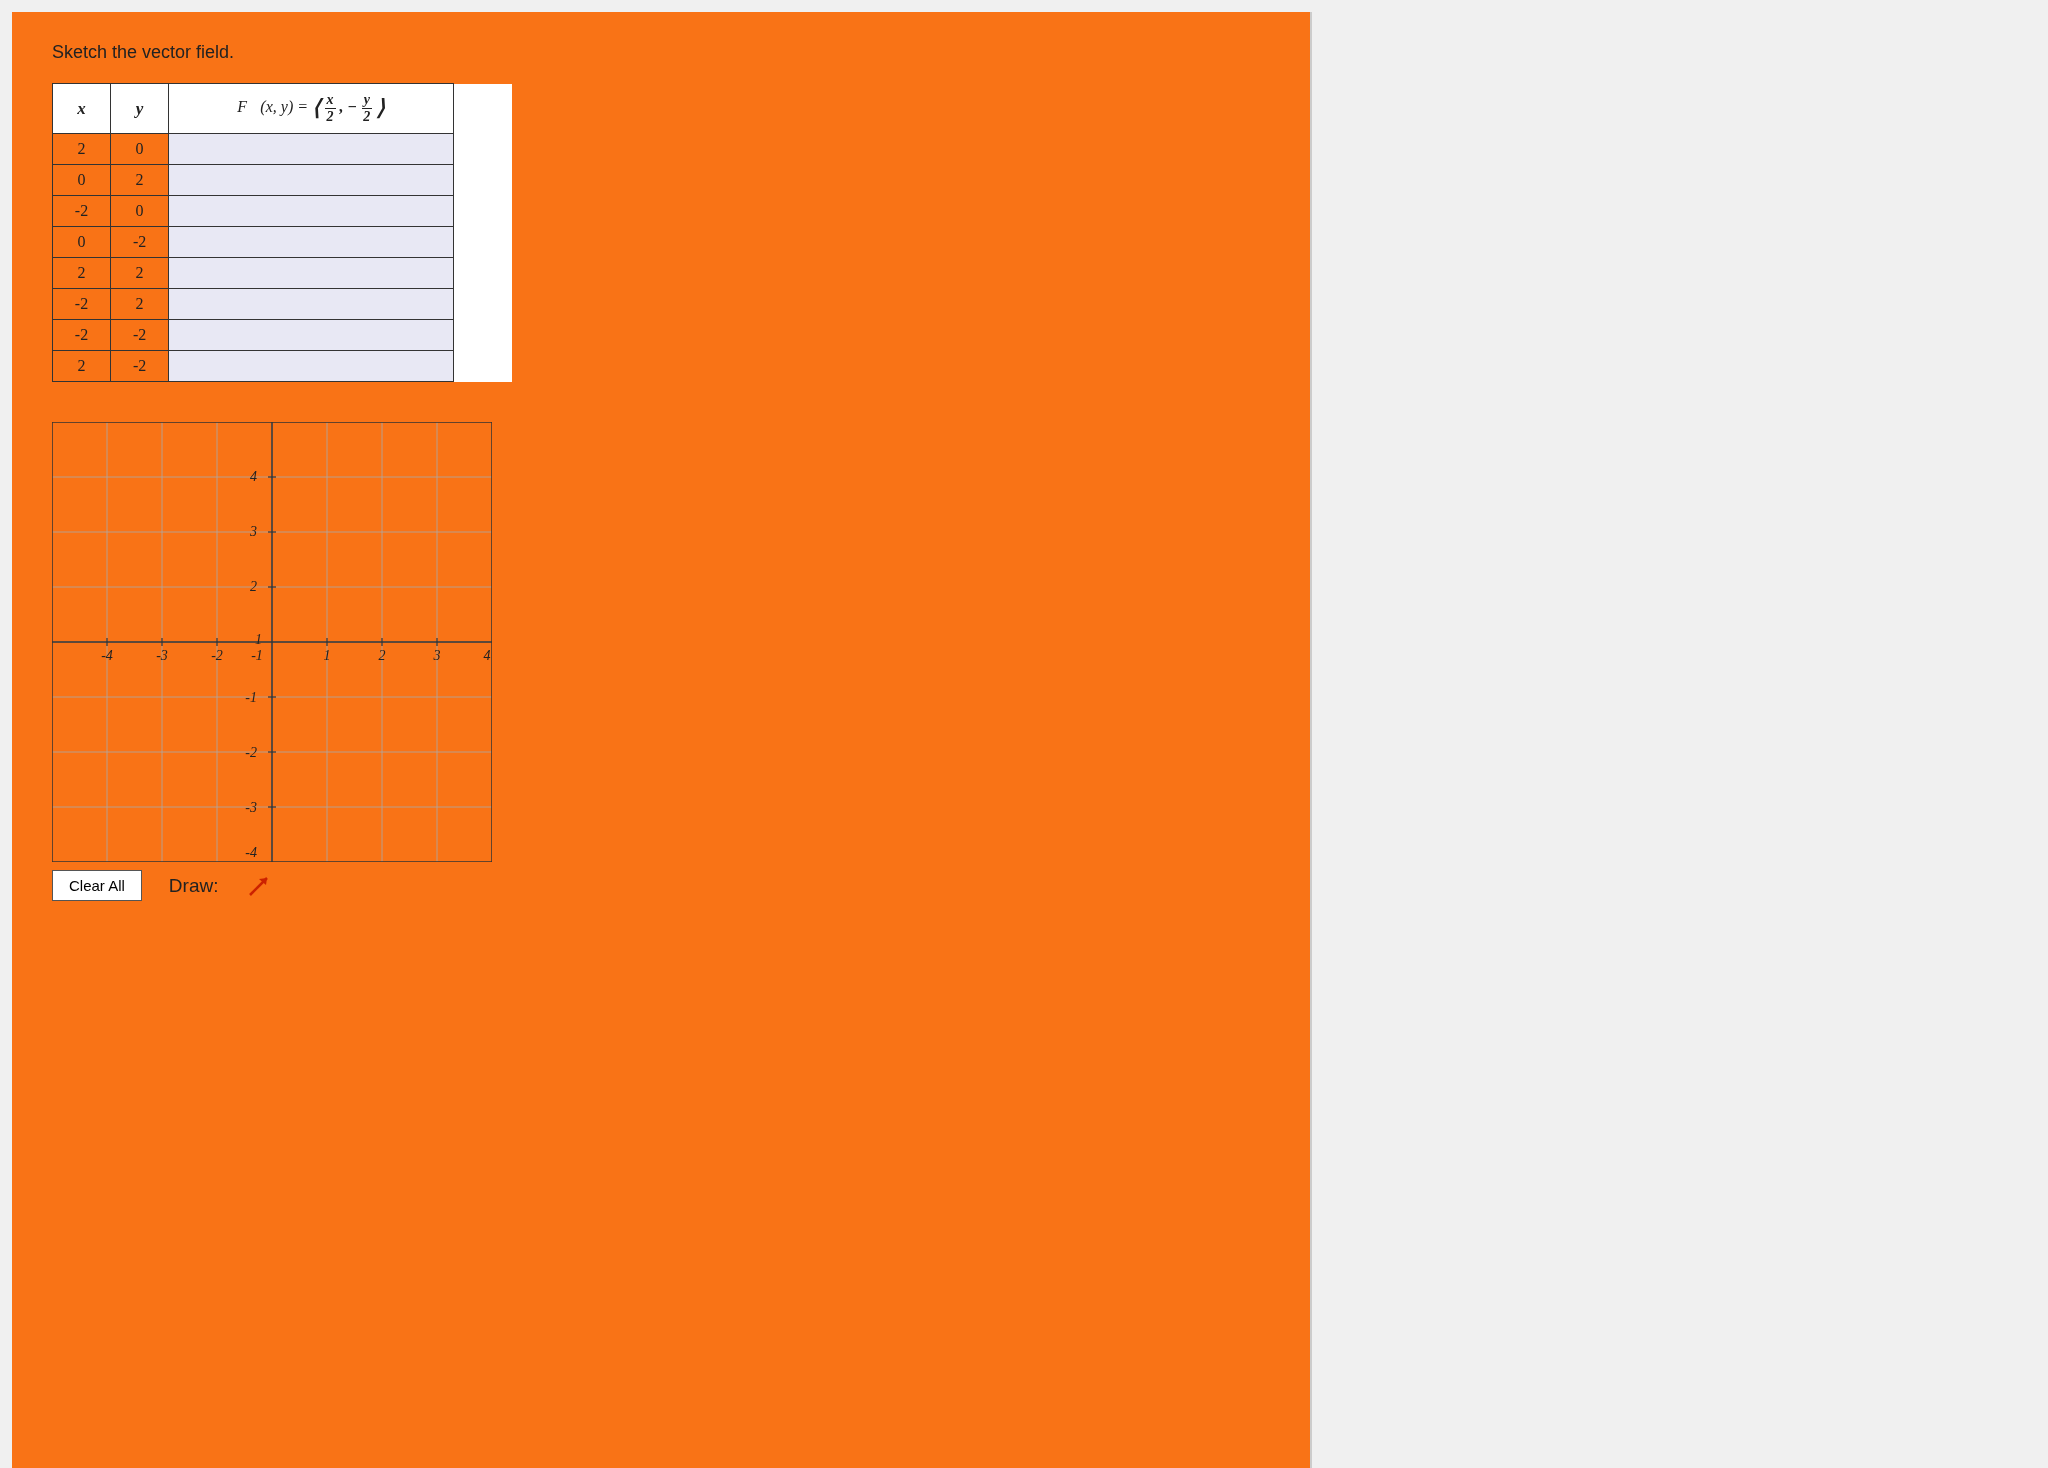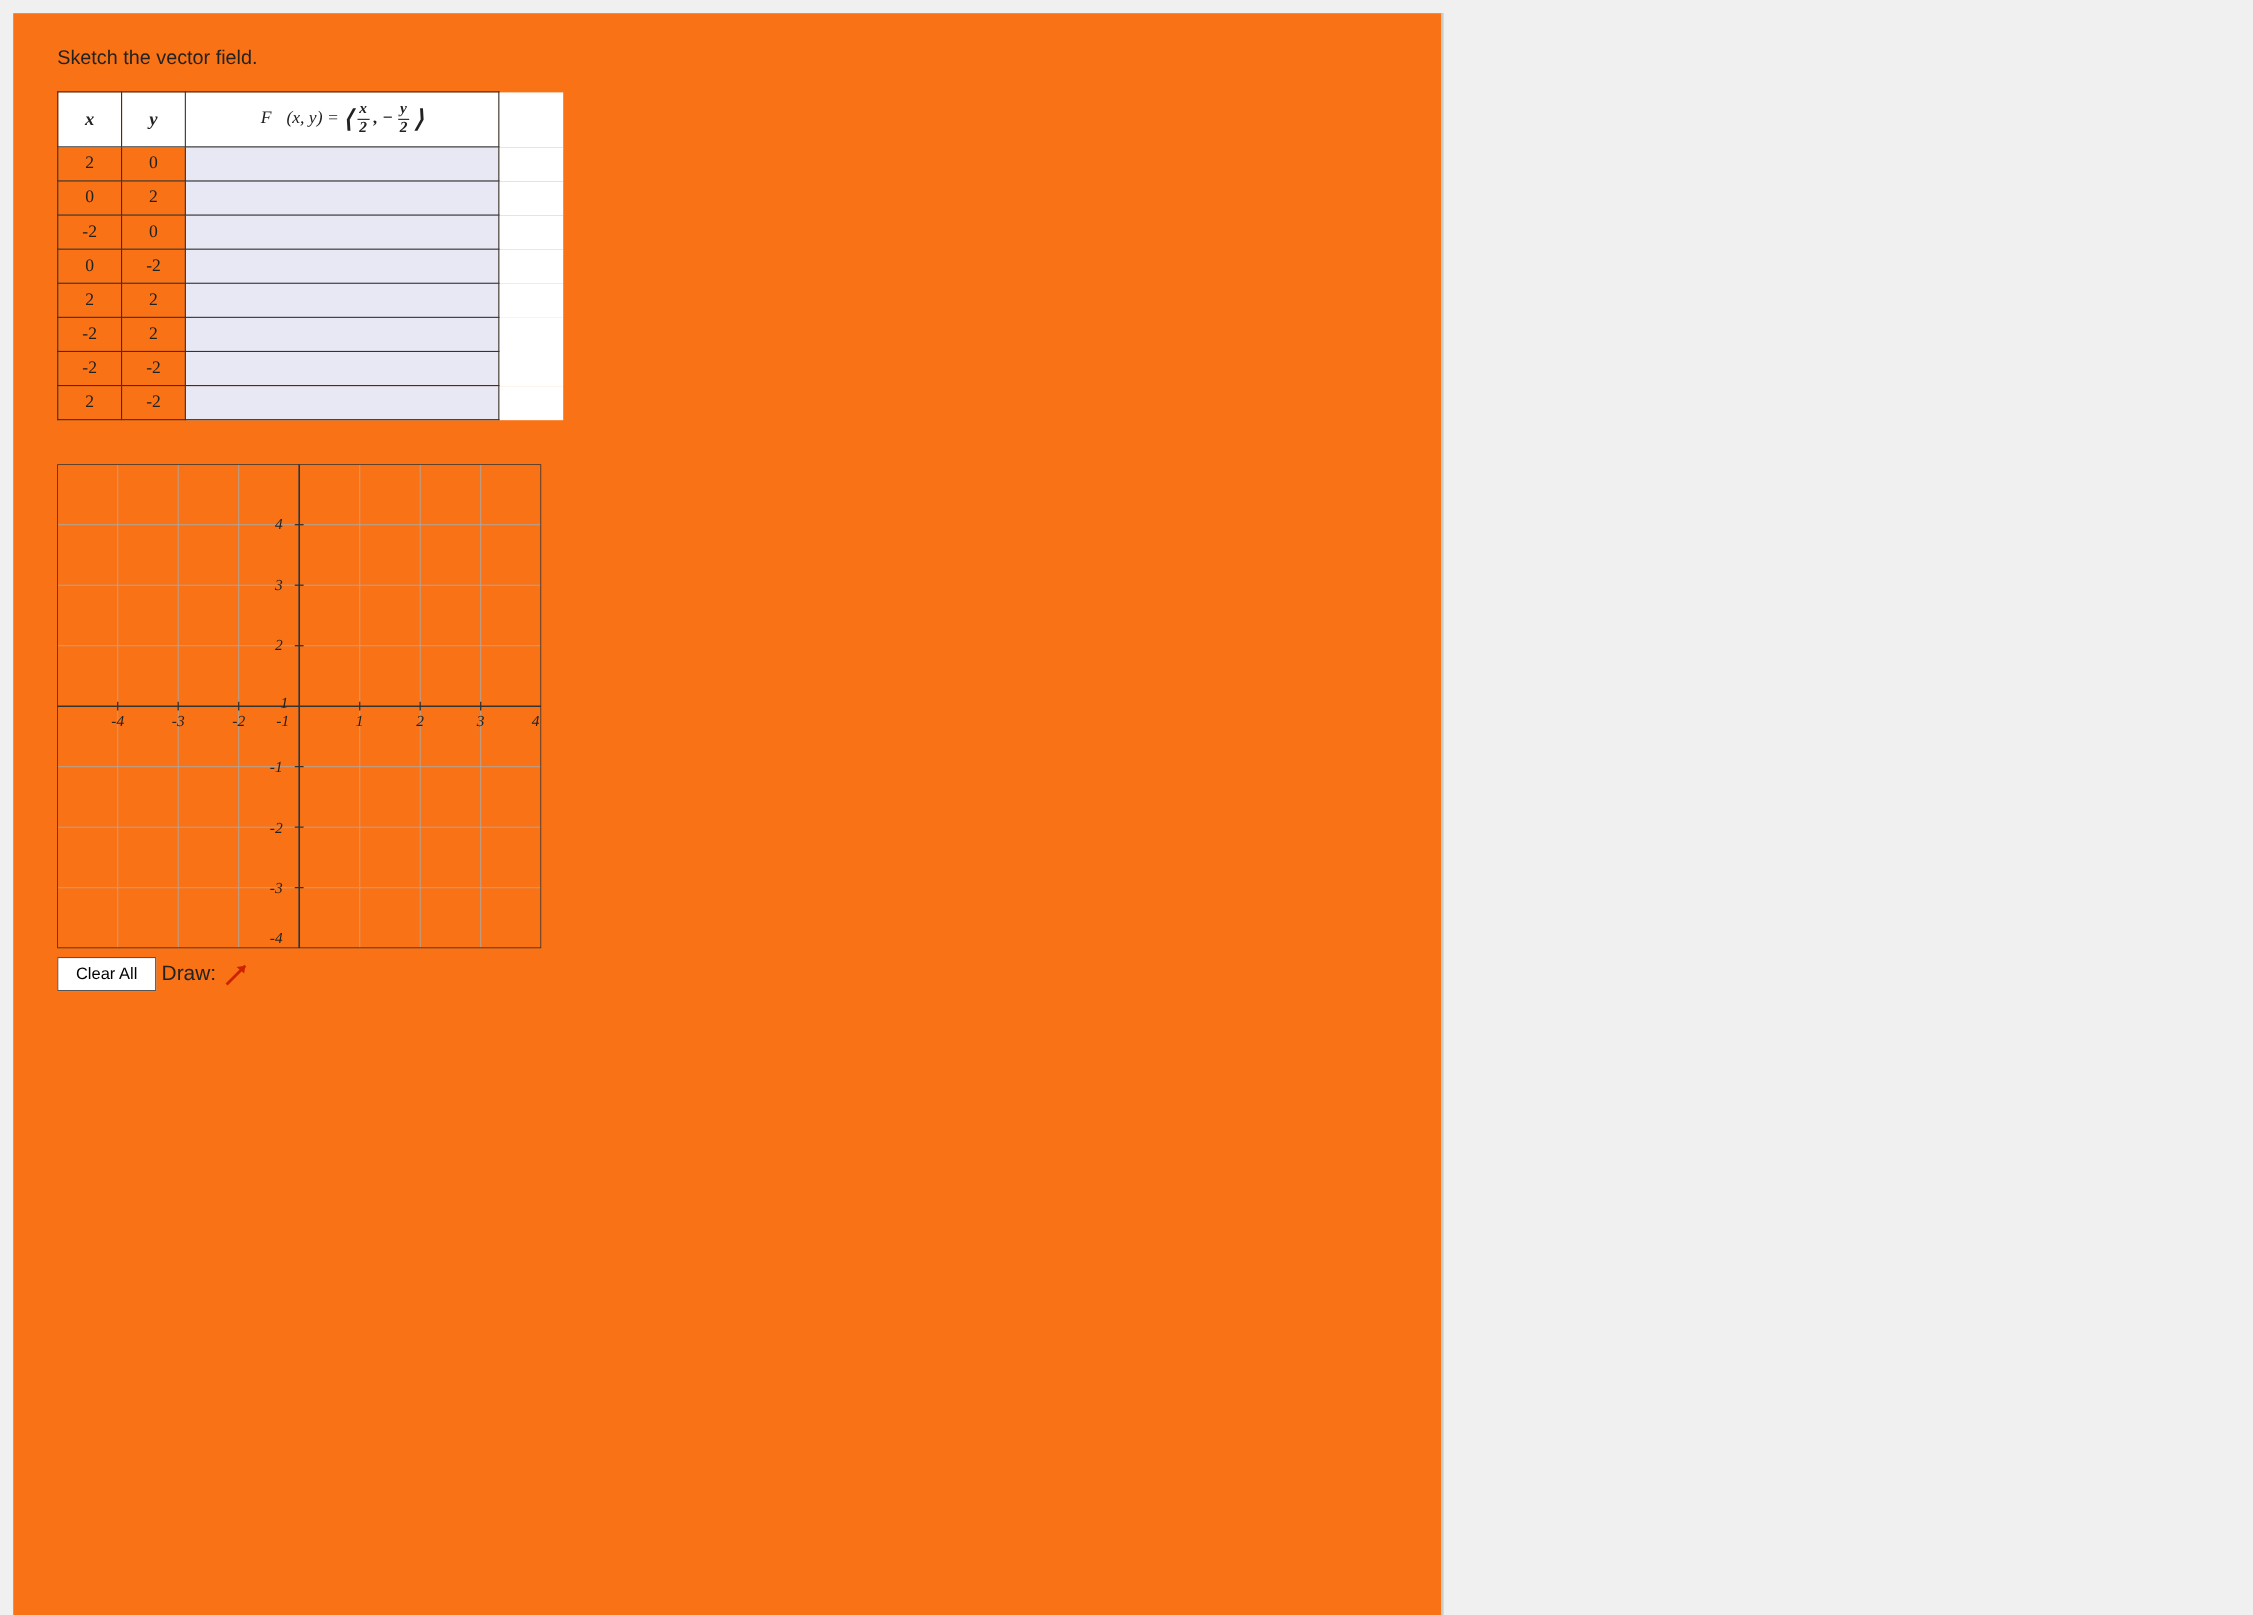--- a/index.html
+++ b/index.html
@@ -96,21 +96,21 @@
       height: 440px;
       border: none;
     }
     svg.graph-svg {
       width: 440px;
       height: 440px;
     }
     .buttons-row {
       display: flex;
       align-items: center;
-      gap: 5px;
+      gap: 27px;
       margin-top: 8px;
     }
     .btn-clear {
       border: 1.5px solid #555;
       background: #fff;
       padding: 6px 16px;
       font-size: 15px;
       font-family: Arial, sans-serif;
       cursor: pointer;
     }

